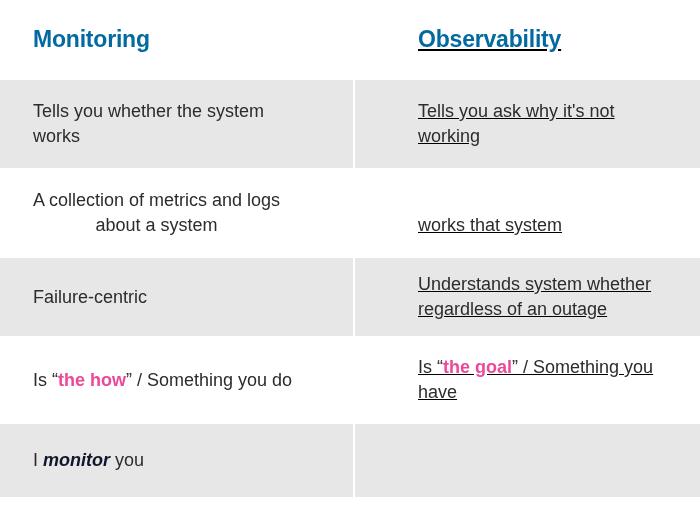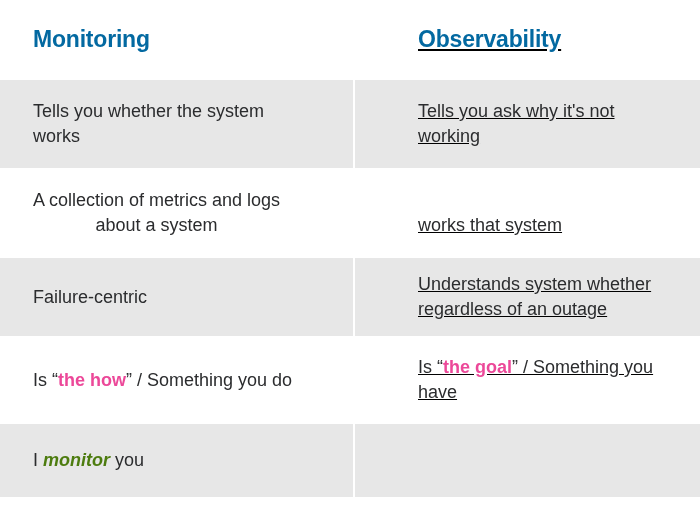--- a/index.html
+++ b/index.html
@@ -69,21 +69,21 @@
     font-weight: 400;
     max-width: 270px;
   }
   .cell-text .accent {
     color: #ec4899;
     font-weight: 700;
   }
   .cell-text .bolditalic {
     font-weight: 700;
     font-style: italic;
-    color: #4d7c0f;
+    color: #0f172a;
   }
 
   
   #column-divider {
     position: absolute;
     top: 0;
     left: 353px;
     width: 2px;
     height: 506px;
     background: #ffffff;

